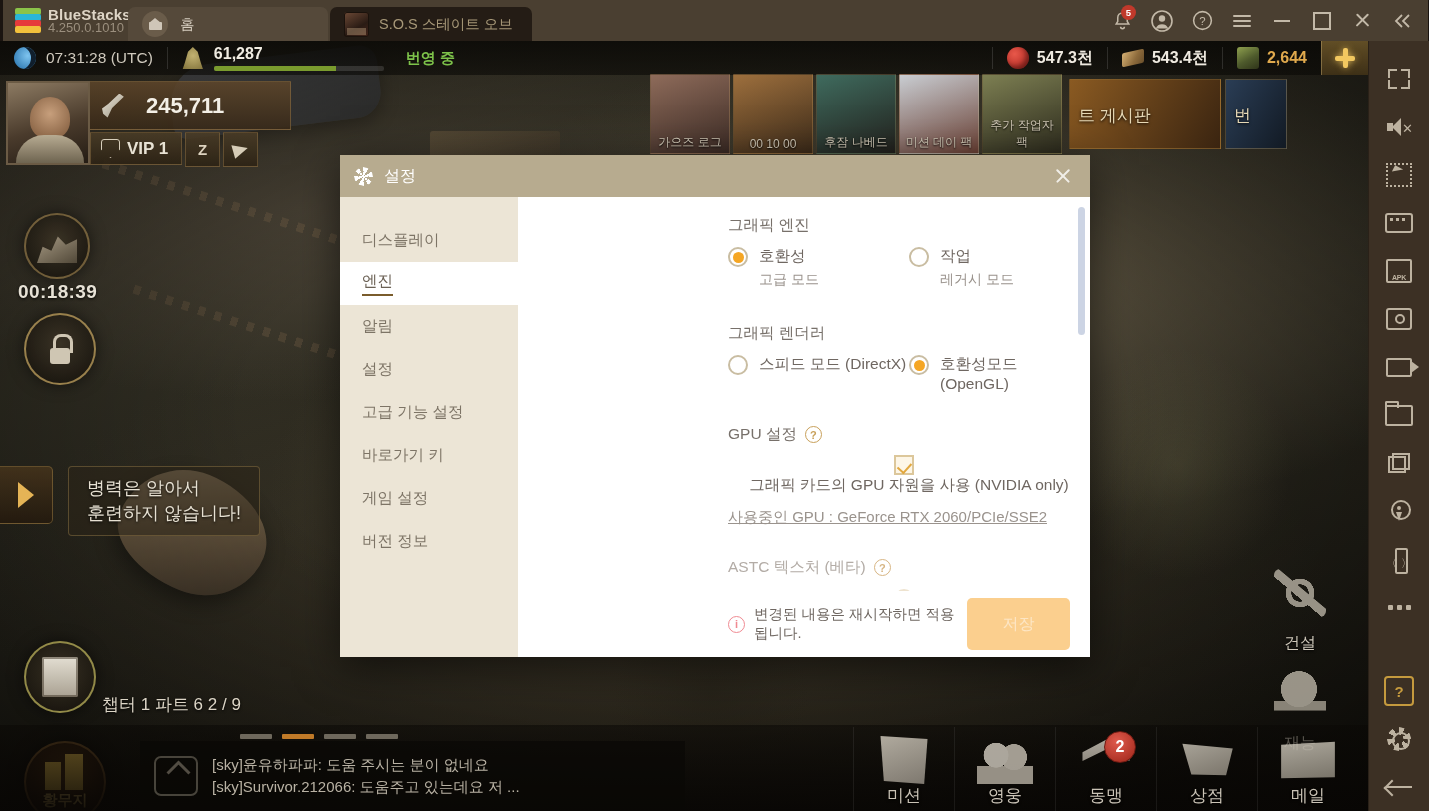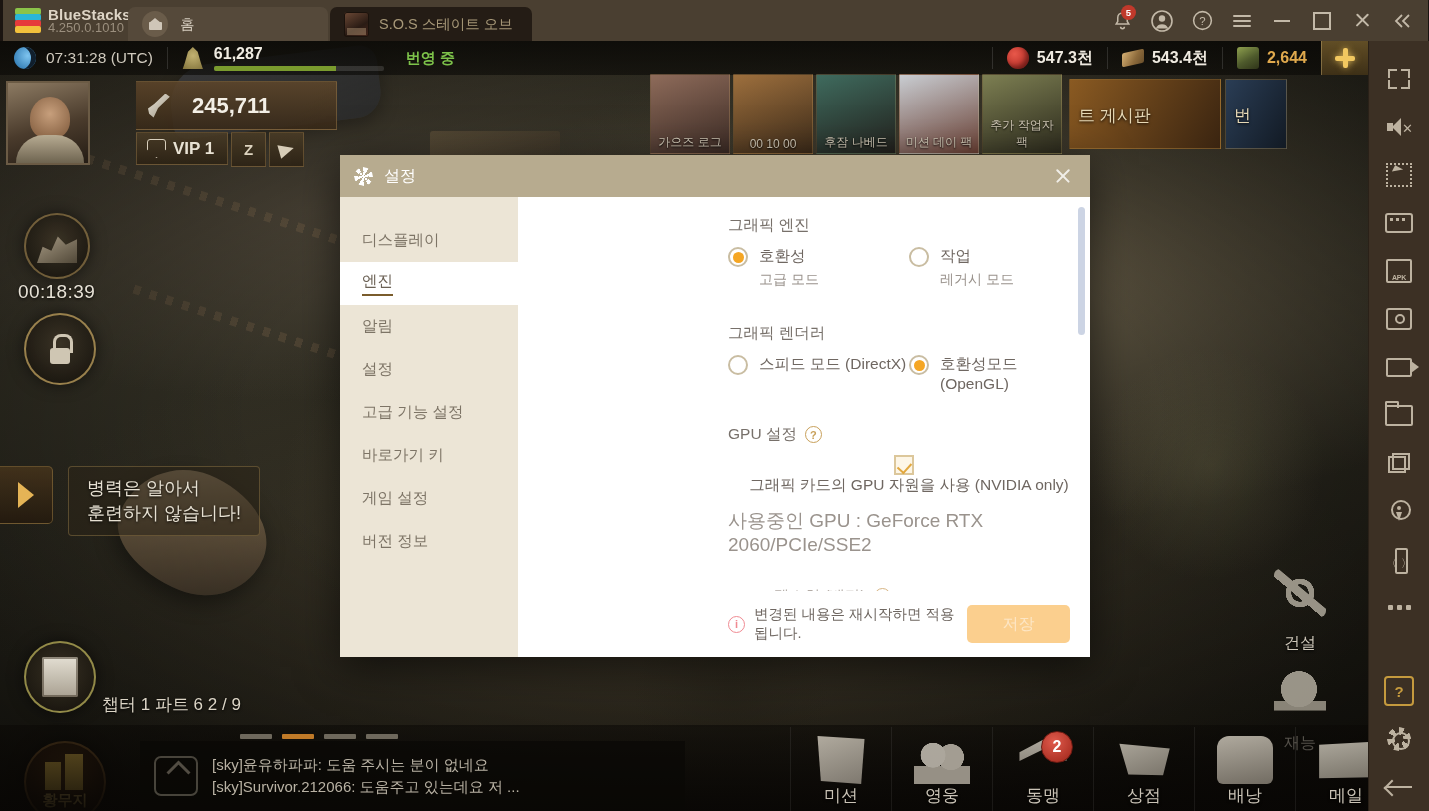--- a/index.html
+++ b/index.html
@@ -84,21 +84,20 @@
   .closex::after  { transform: rotate(-45deg); }
 
   
   .game {
     position: absolute; left: 0; top: 41px; width: 1368px; height: 770px; overflow: hidden;
     background:
       radial-gradient(ellipse 55% 40% at 22% 22%, #4a4336 0%, rgba(0,0,0,0) 62%),
       radial-gradient(ellipse 60% 50% at 72% 30%, #5c5340 0%, rgba(0,0,0,0) 65%),
       radial-gradient(ellipse 70% 55% at 48% 72%, #3b3426 0%, rgba(0,0,0,0) 70%),
       linear-gradient(170deg, #3e3a2c 0%, #2c2a20 45%, #17150f 100%);
-    padding-left: 38px;
   }
   
   .terrain {
     position:absolute; inset:0;
     background:
       radial-gradient(circle 120px at 62% 30%, rgba(110,104,74,.45), transparent 70%),
       radial-gradient(circle 160px at 86% 55%, rgba(96,92,64,.40), transparent 72%),
       radial-gradient(circle 200px at 30% 58%, rgba(70,66,48,.45), transparent 70%),
       radial-gradient(circle 140px at 52% 85%, rgba(40,36,26,.6), transparent 70%);
   }
@@ -182,21 +181,21 @@
   .plus-glyph { position:relative; width:20px; height:20px; }
   .plus-glyph::before, .plus-glyph::after {
     content:""; position:absolute; background:#f2c860; border-radius:2px;
     box-shadow: 0 0 7px rgba(242,200,96,.8);
   }
   .plus-glyph::before { left:0; top:8px; width:20px; height:5px; }
   .plus-glyph::after  { left:8px; top:0; width:5px; height:20px; }
 
   
   .avatar-card { position:absolute; left:6px; top:40px; display:flex; flex-direction:column; }
-  .av-row { display:flex;gap:46px; }
+  .av-row { display:flex; }
   .av-pic {
     width: 84px; height: 84px; flex:none;
     background: linear-gradient(165deg,#8c7a62 0%, #4a3b2c 55%, #241c14 100%);
     border: 2px solid #6b5b45; box-sizing:border-box;
     position:relative; overflow:hidden;
   }
   .av-pic::before {
     content:""; position:absolute; left:22px; top:14px; width:40px; height:42px;
     background: radial-gradient(circle at 50% 40%, #c79f7c, #7b5638); border-radius: 50% 50% 42% 42%;
   }
@@ -244,21 +243,21 @@
   
   .circ-btn {
     position:absolute; border-radius:50%;
     background: radial-gradient(circle at 50% 42%, rgba(60,52,38,.88), rgba(18,15,10,.92));
     border:2px solid rgba(180,150,90,.55);
     display:flex; align-items:center; justify-content:center;
     box-shadow: 0 0 16px rgba(0,0,0,.55);
   }
   .circ-build { left:24px; top:172px; width:62px; height:62px; }
   .build-pic { width:40px; height:34px; background: linear-gradient(150deg,#b3a68f,#514838); clip-path: polygon(0 100%,14% 52%,36% 64%,52% 22%,72% 46%,100% 30%,100% 100%); }
-  .timer-text { position:absolute; left:18px; top:240px; color:#e7e2d6; font-size:19px; font-weight:normal; letter-spacing:.4px;
+  .timer-text { position:absolute; left:18px; top:240px; color:#e7e2d6; font-size:19px; font-weight:bold; letter-spacing:.4px;
                 text-shadow: 0 1px 3px rgba(0,0,0,.9); }
   .circ-lock { left:24px; top:272px; width:68px; height:68px; border-color: rgba(200,168,98,.72); }
   .lock-pic { position:relative; width:26px; height:30px; }
   .lock-pic::before {
     content:""; position:absolute; left:3px; bottom:0; width:20px; height:16px; background:#cfc6b3; border-radius:3px;
   }
   .lock-pic::after {
     content:""; position:absolute; left:6px; top:0; width:14px; height:16px;
     border:3.5px solid #cfc6b3; border-bottom:none; border-radius:8px 8px 0 0;
   }
@@ -527,34 +526,34 @@
 
   .check-row { display:flex; align-items:center; margin-left:210px;flex-direction:column; }
   .checkbox {
     width:20px; height:20px; border:2px solid #dcc79b; background:#fdf6e7; flex:none; margin-right:11px;
     position:relative; box-sizing:border-box;
   }
   .checkbox::after {
     content:""; position:absolute; left:4px; top:3px; width:7px; height:11px;
     border-right:2.2px solid #e2a83f; border-bottom:2.2px solid #e2a83f; transform: rotate(42deg);
   }
-  .gpu-note { color:#9a938d; font-size:19px; margin: 13px 0 0 210px; }
+  .gpu-note { color:#9a938d; font-size:15px; margin: 13px 0 0 210px; text-decoration: underline; }
 
   .dlg-footer {
     position:absolute; left:0; right:0; bottom:0; height:66px; background:#fff;
     display:flex; align-items:center; padding: 0 20px 0 210px; box-sizing:border-box;
   }
   .info-ic {
     width:17px; height:17px; border-radius:50%; border:1.6px solid #f08a92; color:#f08a92;
     font-size:11px; font-weight:bold; display:flex; align-items:center; justify-content:center;
     margin-right:9px; flex:none; box-sizing:border-box;
   }
   .info-txt { color:#6f6761; font-size:14.5px; }
   .save-btn {
-    margin-left:auto; width:120px; height:38px; border-radius:5px; background:#fbcf8e;
+    margin-left:auto; width:120px; height:52px; border-radius:5px; background:#fbcf8e;
     color:#fde6c4; font-size:16px; display:flex; align-items:center; justify-content:center;font-family:Liberation Serif, serif;
   }
   .dlg-scroll {
     position:absolute; right:5px; top:10px; width:7px; height:437px; background:transparent;
   }
   .dlg-scroll i { display:block; width:7px; height:128px; background:#ccd4e4; border-radius:4px; }
 </style>
 </head>
 <body>
 
@@ -796,24 +795,20 @@
       <div class="nav-item">
         <div class="nav-ic ic-alliance"></div>
         <div class="nav-lb">동맹</div>
         <div class="nav-badge">2</div>
       </div>
       <div class="nav-item">
         <div class="nav-ic ic-shop"></div>
         <div class="nav-lb">상점</div>
       </div>
       <div class="nav-item">
-        <div class="nav-ic ic-bag"></div>
-        <div class="nav-lb">배낭</div>
-      </div>
-      <div class="nav-item">
         <div class="nav-ic ic-mail"></div>
         <div class="nav-lb">메일</div>
       </div>
     </div>
   </div>
 
   <div class="sidebar">
     <div class="sb-btn spacer-top">
       <div class="corner-box">
           <i></i>

